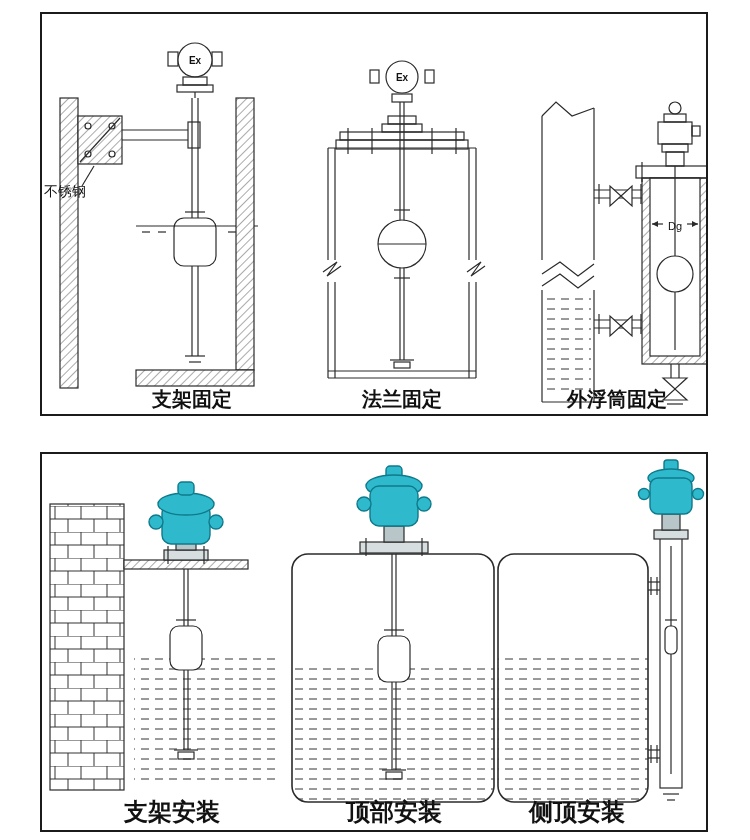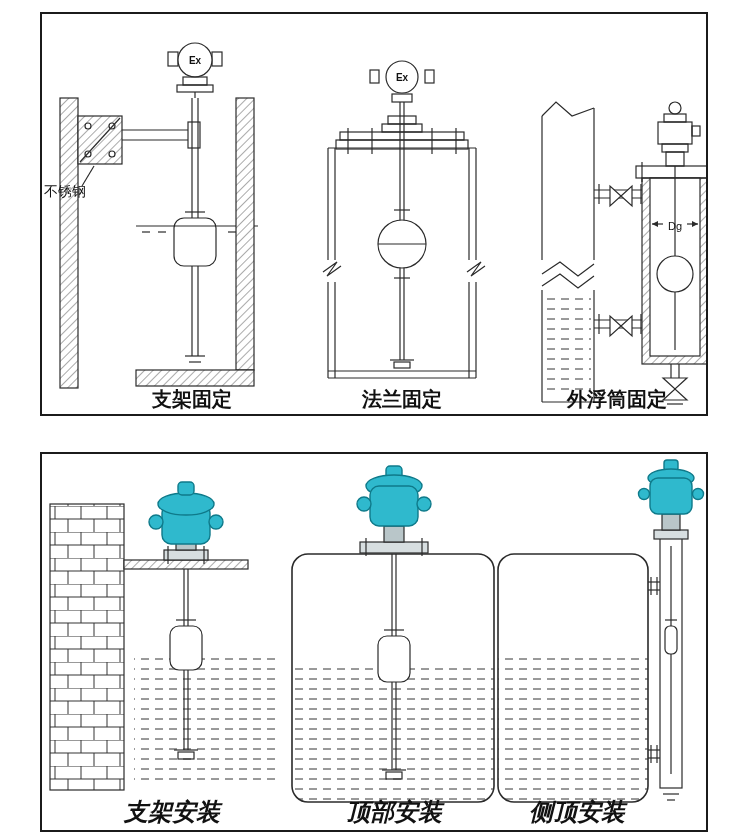--- a/index.html
+++ b/index.html
@@ -1,20 +1,20 @@
 <!DOCTYPE html>
 <html><head>
 <meta charset="utf-8">
 <style>
   html,body{margin:0;padding:0;background:#ffffff;}
   .page{position:relative;width:750px;height:840px;background:#ffffff;overflow:hidden;
         font-family:"Liberation Sans",sans-serif;}
   .panel{position:absolute;background:#ffffff;border:2px solid #1b1b1b;text-align:center;}
   .panel-top{left:40px;top:12px;width:664px;height:400px;}
-  .panel-bottom{left:40px;top:452px;width:664px;height:376px;font-style:italic;}
+  .panel-bottom{left:40px;top:452px;width:664px;height:376px;}
   svg{display:block;width:100%;height:100%;}
   svg text{font-family:"Liberation Sans",sans-serif;fill:#111;}
   .cap-top{font-size:20px;font-weight:600;}
   .cap-bottom{font-size:24px;font-weight:700;}
   .small-label{font-size:14px;}
   .ex-label{font-size:10px;font-weight:600;}
   .dg-label{font-size:11px;}
 </style>
 </head>
 <body>

